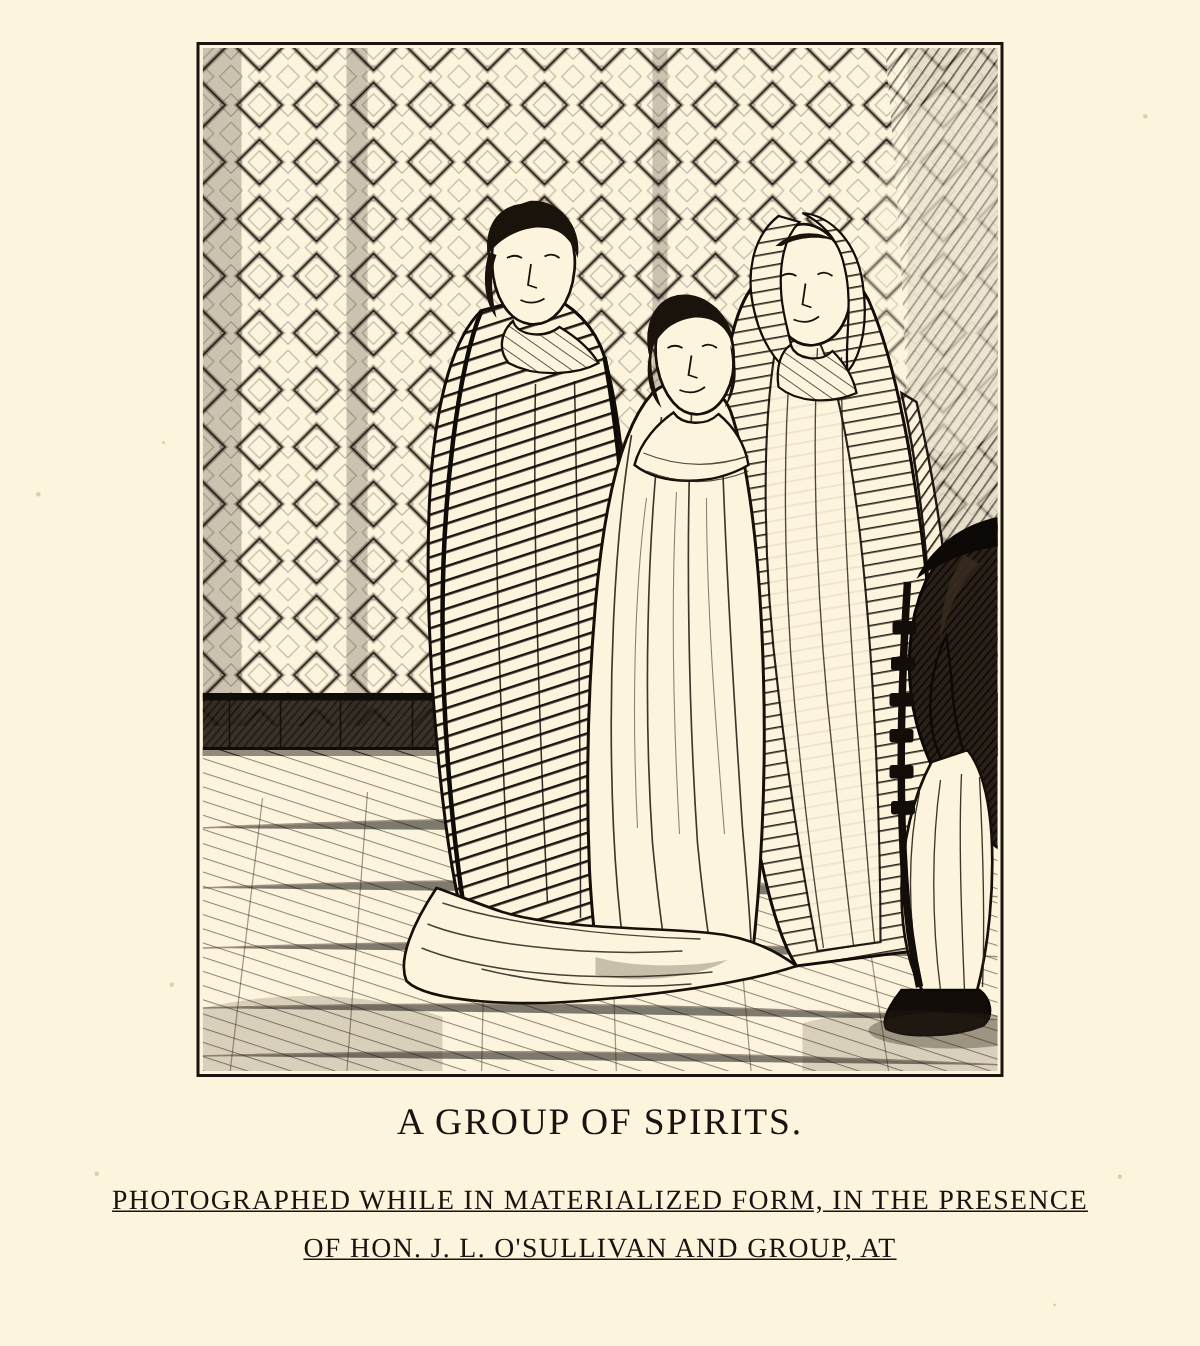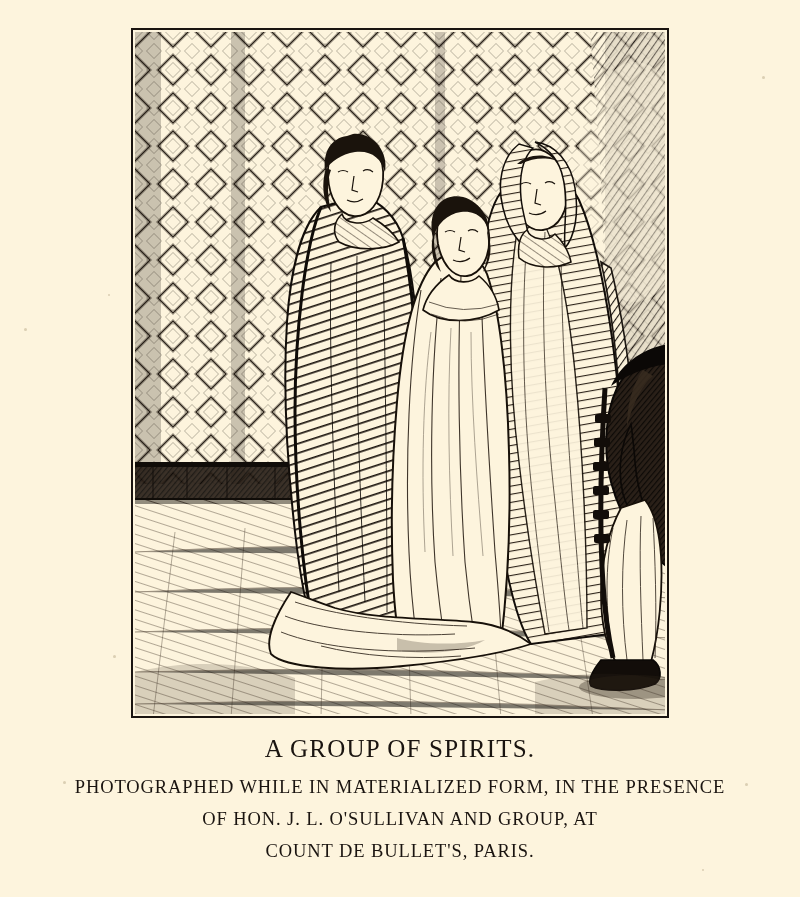--- a/index.html
+++ b/index.html
@@ -51,28 +51,29 @@
   .caption-block {
     position: absolute;
     left: 0;
     top: 735px;
     width: 800px;
     text-align: center;
   }
   .caption-title {
     font-size: 25px;
     letter-spacing: 1.2px;
-    margin-bottom: 8px;
+    margin-bottom: 22px;
     font-family: "Liberation Serif", serif;
   }
   .caption-line {
     font-size: 18.5px;
     letter-spacing: .9px;
     line-height: 32px;
     font-family: "Liberation Serif", serif;
+    text-decoration: underline;
   }
 </style>
 </head>
 <body>
 
 <div class="page">
 
   <div class="speckle" style="left:24px;top:328px;width:3px;height:3px;"></div>
   <div class="speckle" style="left:108px;top:294px;width:2px;height:2px;"></div>
   <div class="speckle" style="left:113px;top:655px;width:3px;height:3px;"></div>
@@ -365,16 +366,15 @@
           </g>
         </svg>
       </div>
     </div>
   </div>
 
   <div class="caption-block">
     <div class="caption-title">A GROUP OF SPIRITS.</div>
     <div class="caption-line">PHOTOGRAPHED WHILE IN MATERIALIZED FORM, IN THE PRESENCE</div>
     <div class="caption-line">OF HON. J. L. O'SULLIVAN AND GROUP, AT</div>
-    <div class="caption-line">COUNT DE BULLET'S, PARIS.</div>
   </div>
 
 </div>
 
 </body></html>

